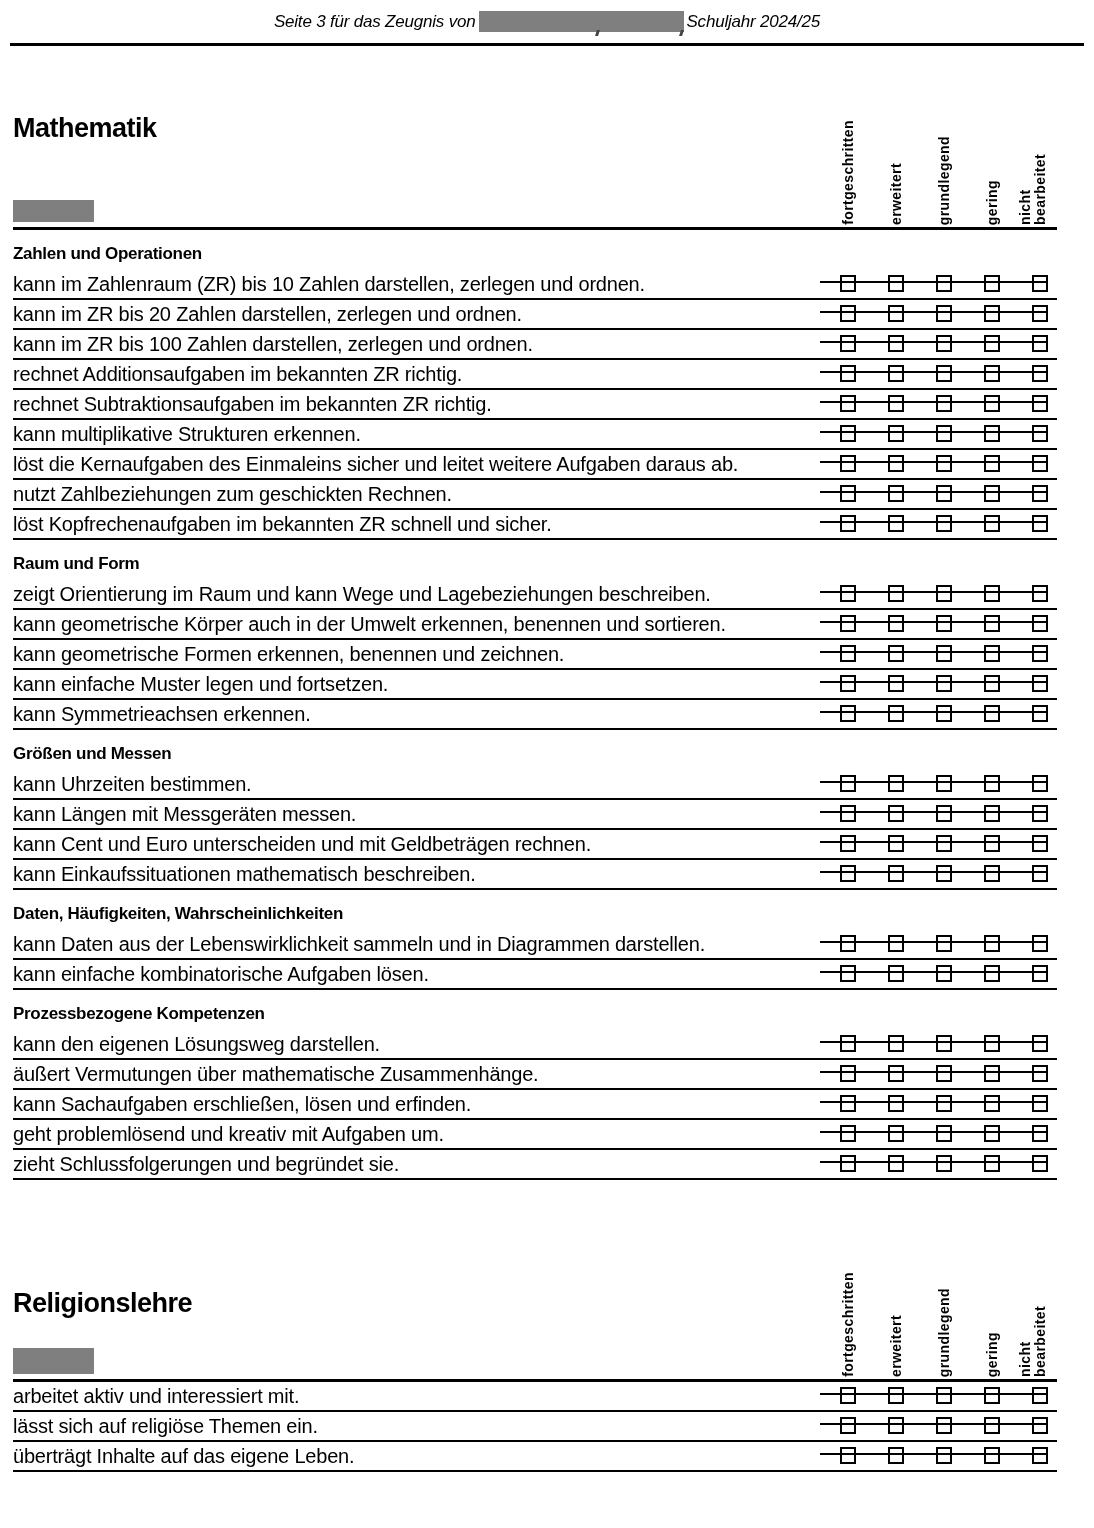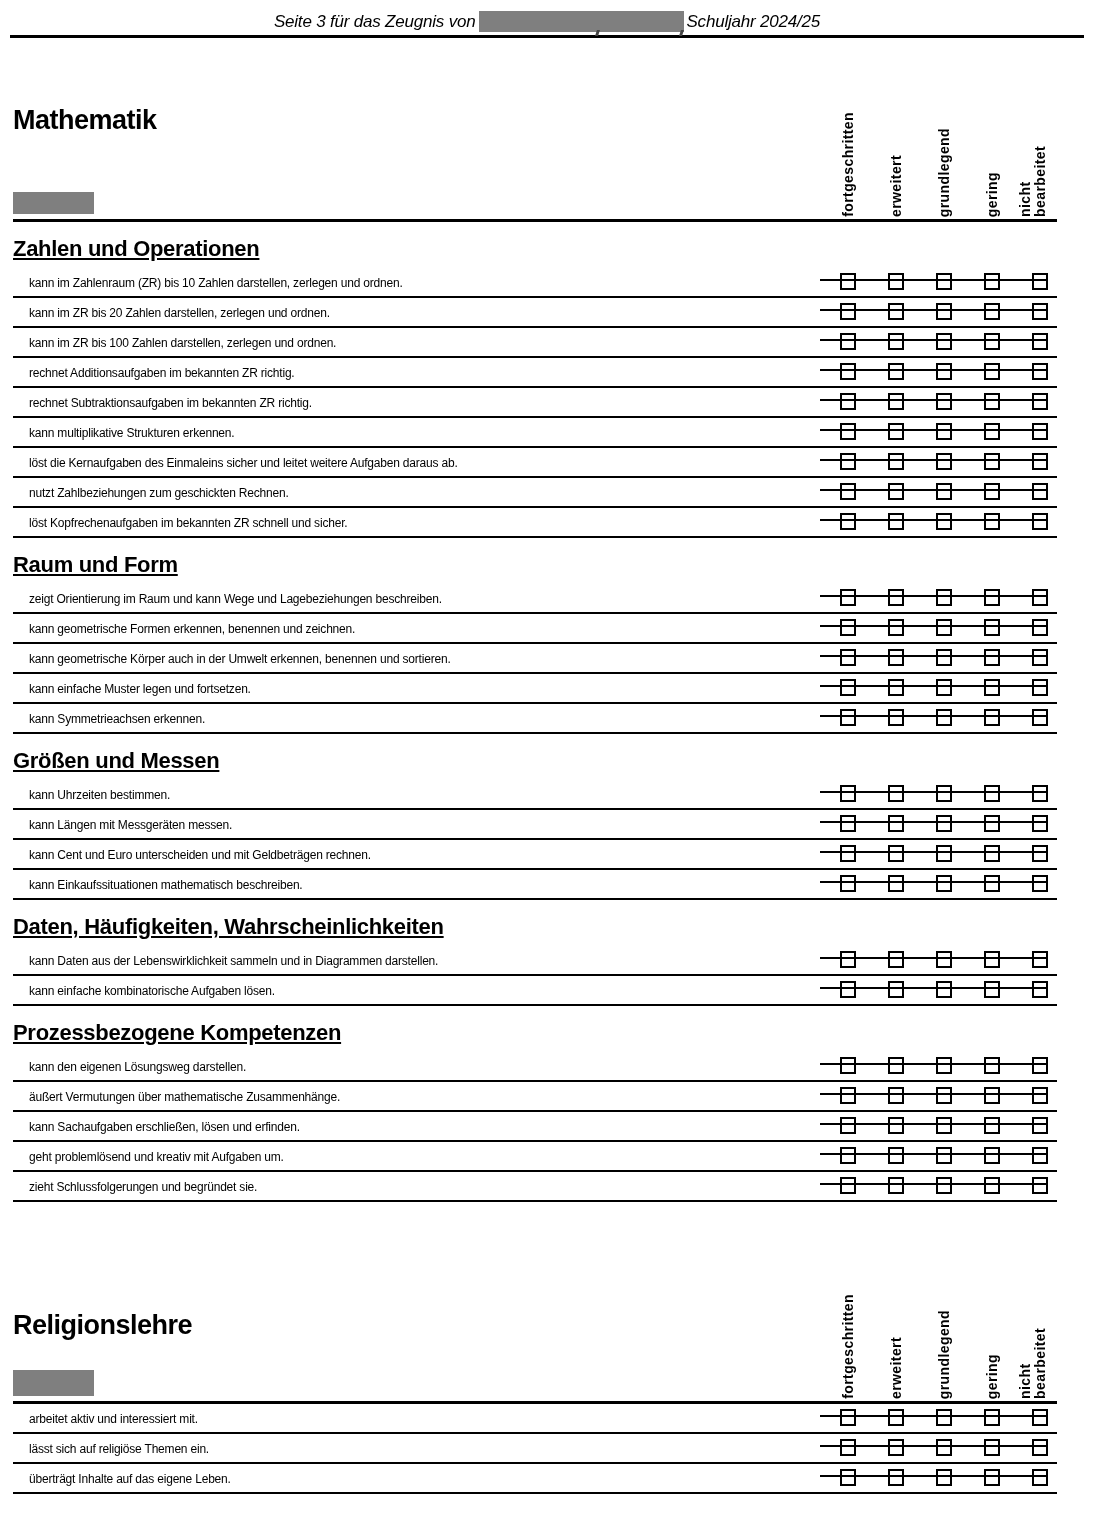--- a/index.html
+++ b/index.html
@@ -10,21 +10,21 @@
     background: #ffffff;
     color: var(--ink);
     font-family: "Liberation Sans", sans-serif;
     letter-spacing: -0.2px;
     overflow: hidden;
   }
 
   
   .page-header {
     margin: 0 10px;
-    padding: 11px 0 3px 0;
+    padding: 11px 0 11px 0;
     border-bottom: 3px solid var(--ink);
     text-align: center;
     font-style: italic;
     font-size: 17px;
   }
   .page-header .hdr-text { vertical-align: middle; }
   .redaction {
     background: var(--redaction);
     display: inline-block;
   }
@@ -74,27 +74,27 @@
     transform: rotate(180deg);
     font-weight: bold;
     font-size: 14px;
     line-height: 15px;
     letter-spacing: 0.4px;
     white-space: pre-line;
     margin-bottom: 2px;
   }
 
   
-  .section-heading { margin: 14px 0 6px 0; font-size: 22px; font-weight: bold; letter-spacing: -0.3px; text-decoration: underline; }
+  .section-heading { margin: 14px 0 6px 0; font-size: 17px; font-weight: bold; letter-spacing: -0.3px; }
   .row {
     height: 30px;
     border-bottom: 2px solid var(--ink);
     display: flex; justify-content: space-between; align-items: center;
   }
-  .row-text { flex: 1; font-size: 12px; padding-top: 1px; margin-left: 16px; }
+  .row-text { flex: 1; font-size: 20px; padding-top: 1px; }
   .checks {
     width: 228px; margin-right: 9px; padding-left: 20px;
     flex: none;
     position: relative;
     display: flex; justify-content: space-between; align-items: center;
     height: 17px;
     margin-bottom: 2px;
   }
   .checks::before {
     content: ""; position: absolute; left: 0; right: 0; top: 6px;
@@ -259,32 +259,32 @@
     <div class="checks">
                   <span class="checkbox"></span>
                   <span class="checkbox"></span>
                   <span class="checkbox"></span>
                   <span class="checkbox"></span>
                   <span class="checkbox"></span>
                 </div>
   </div>
 
   <div class="row">
+    <span class="row-text">kann geometrische Körper auch in der Umwelt erkennen, benennen und sortieren.</span>
+    <div class="checks">
+                  <span class="checkbox"></span>
+                  <span class="checkbox"></span>
+                  <span class="checkbox"></span>
+                  <span class="checkbox"></span>
+                  <span class="checkbox"></span>
+                </div>
+  </div>
+
+  <div class="row">
     <span class="row-text">kann geometrische Formen erkennen, benennen und zeichnen.</span>
-    <div class="checks">
-                  <span class="checkbox"></span>
-                  <span class="checkbox"></span>
-                  <span class="checkbox"></span>
-                  <span class="checkbox"></span>
-                  <span class="checkbox"></span>
-                </div>
-  </div>
-
-  <div class="row">
-    <span class="row-text">kann geometrische Körper auch in der Umwelt erkennen, benennen und sortieren.</span>
     <div class="checks">
                   <span class="checkbox"></span>
                   <span class="checkbox"></span>
                   <span class="checkbox"></span>
                   <span class="checkbox"></span>
                   <span class="checkbox"></span>
                 </div>
   </div>
 
   <div class="row">

